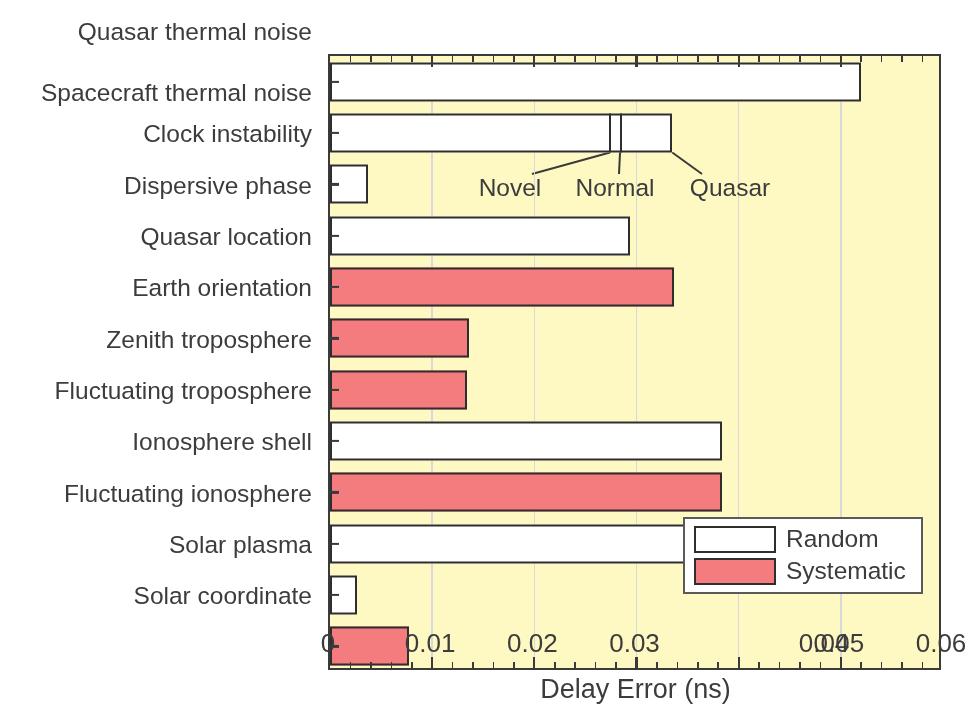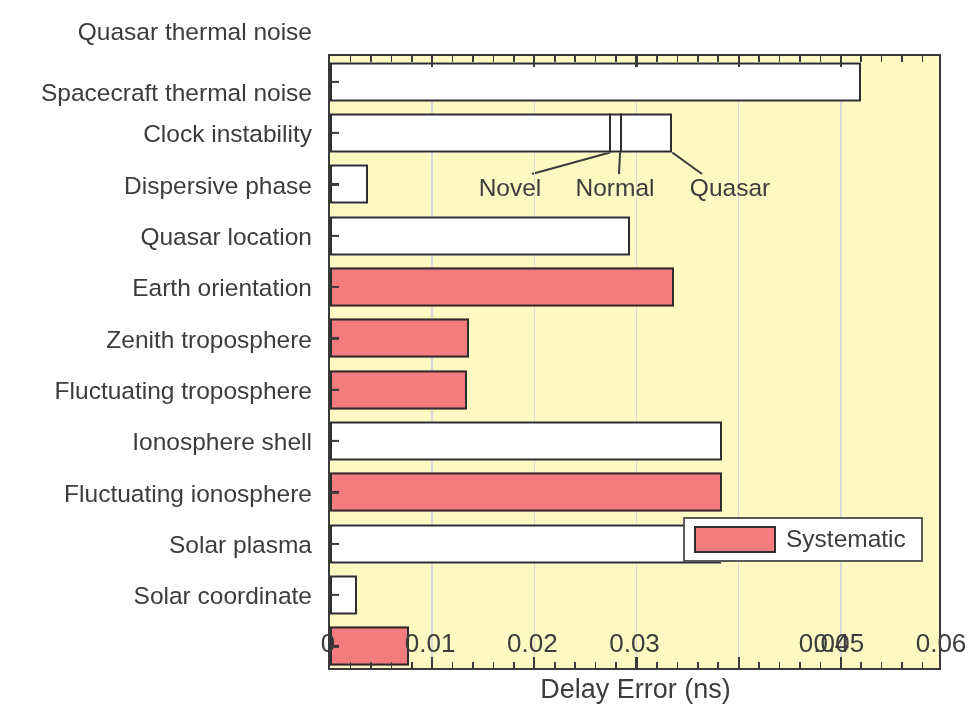--- a/index.html
+++ b/index.html
@@ -307,20 +307,24 @@
         <div class="tick-minor-top" style="left: 550.9px;"></div>
         <div class="tick-minor" style="left: 571.333px;"></div>
         <div class="tick-minor-top" style="left: 571.333px;"></div>
         <div class="tick-minor" style="left: 591.767px;"></div>
         <div class="tick-minor-top" style="left: 591.767px;"></div>
       </div>
   </div>
 
   <div class="legend">
     <div class="legend-row">
+      <span class="legend-swatch" id="sw-random" style="background: rgb(255, 255, 255);"></span>
+      <span class="legend-text">Random</span>
+    </div>
+    <div class="legend-row">
       <span class="legend-swatch" id="sw-systematic" style="background: rgb(244, 124, 127);"></span>
       <span class="legend-text">Systematic</span>
     </div>
   </div>
 
   <div id="xticklabels">
       <div class="xticklabel" style="left: 328px;">0</div>
       <div class="xticklabel" style="left: 430.167px;">0.01</div>
       <div class="xticklabel" style="left: 532.333px;">0.02</div>
       <div class="xticklabel" style="left: 634.5px;">0.03</div>

